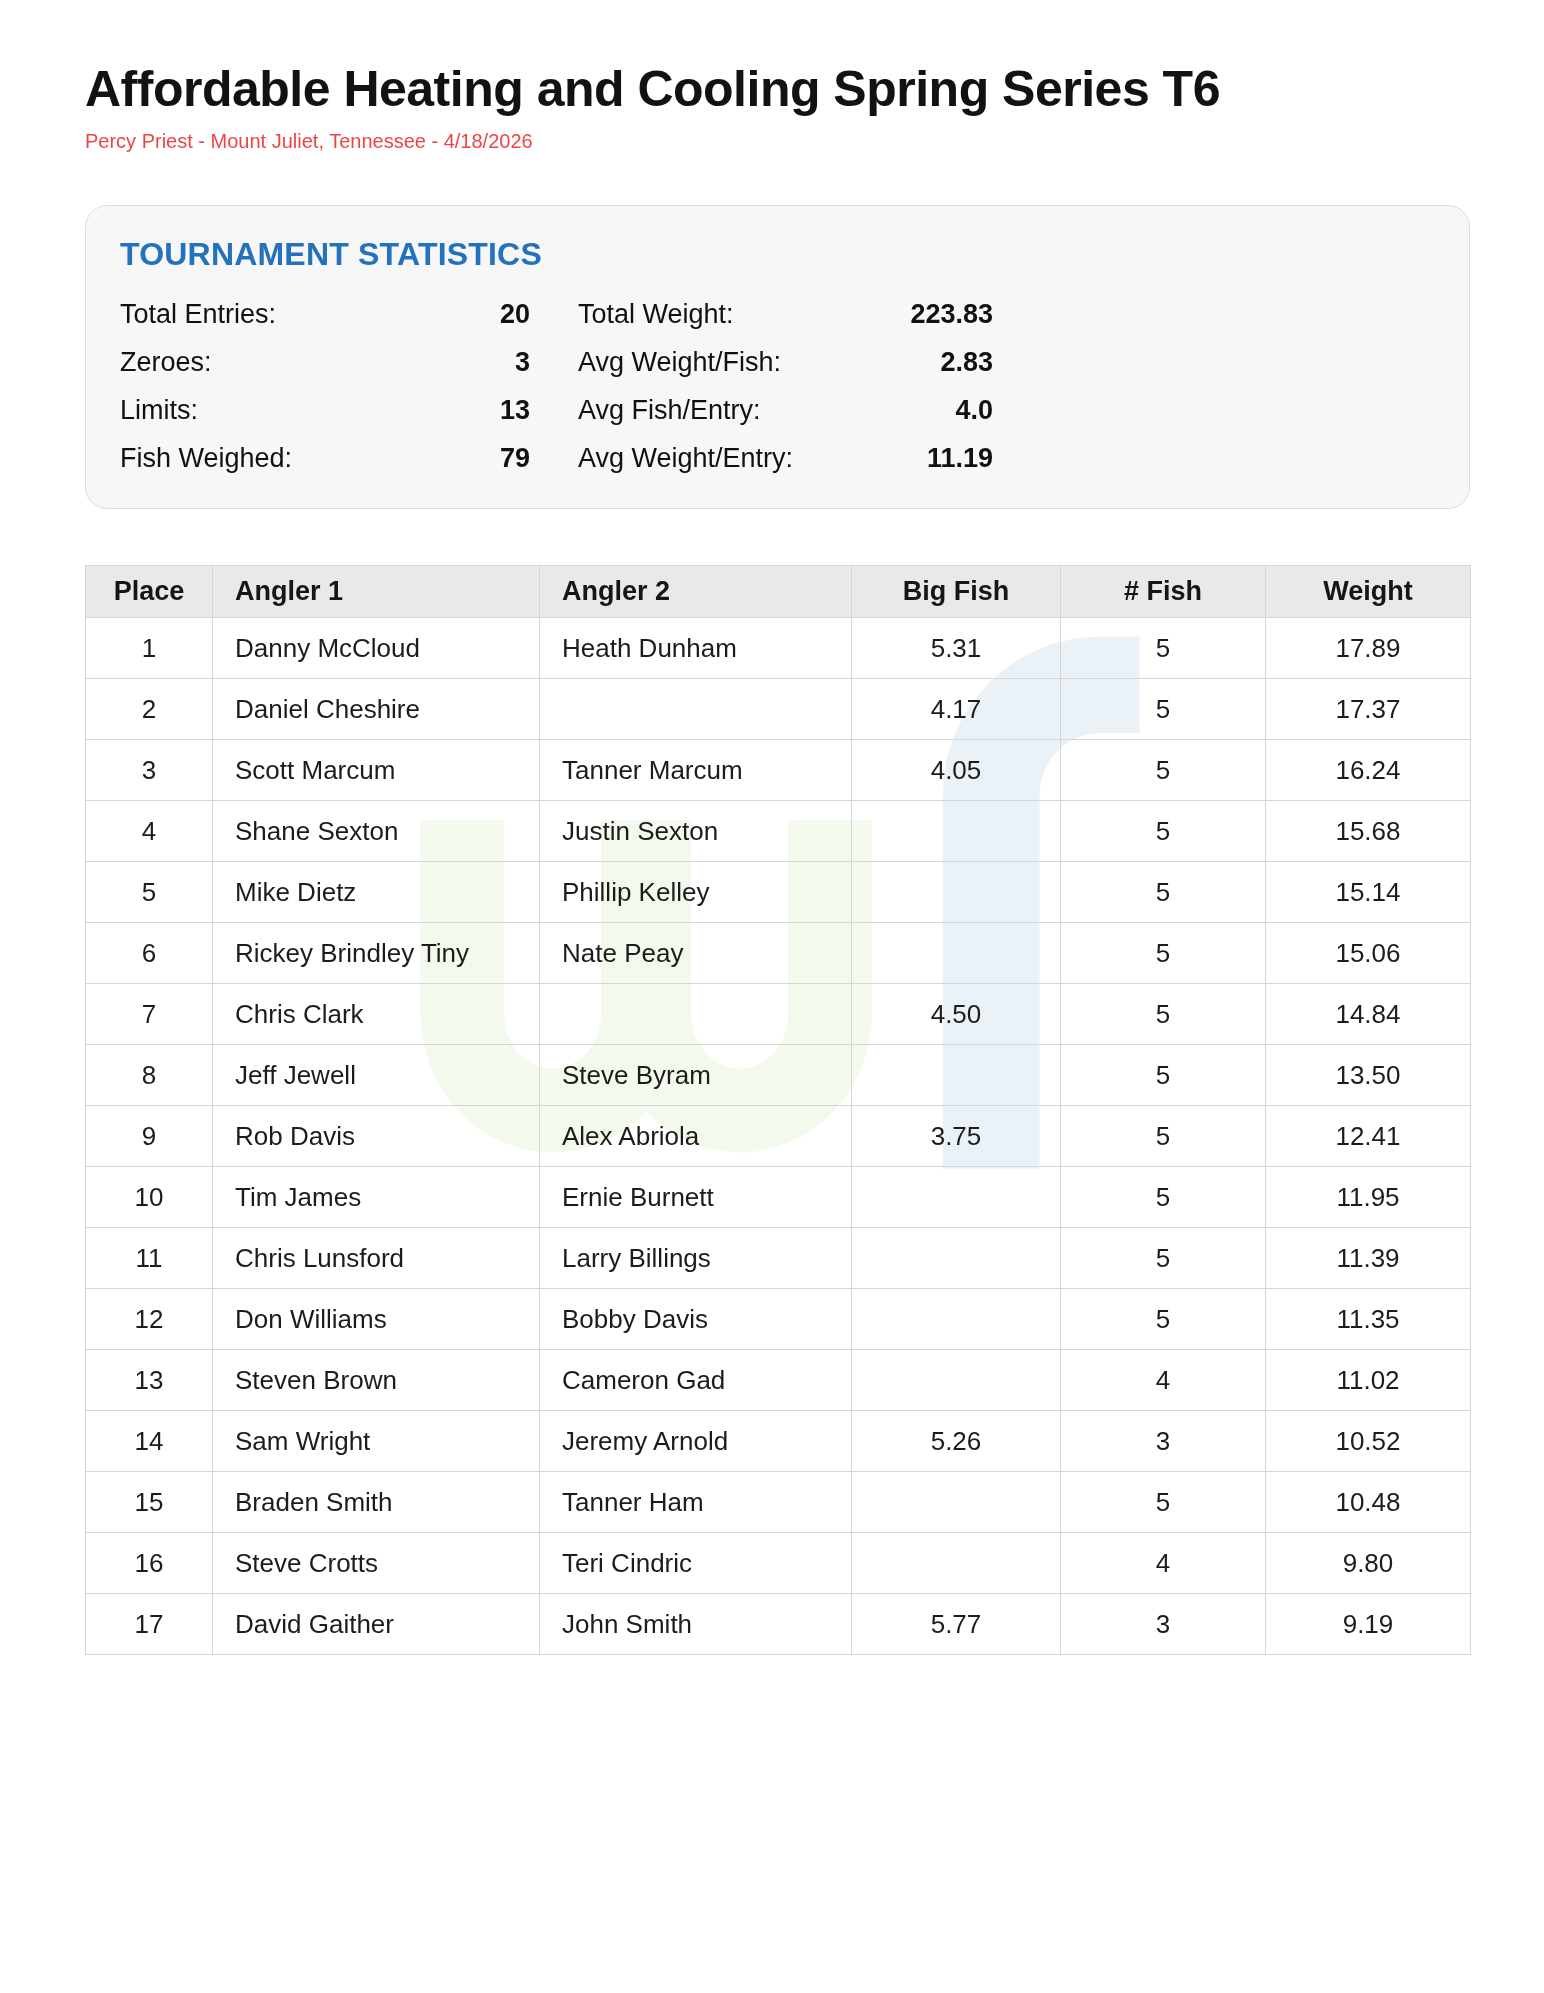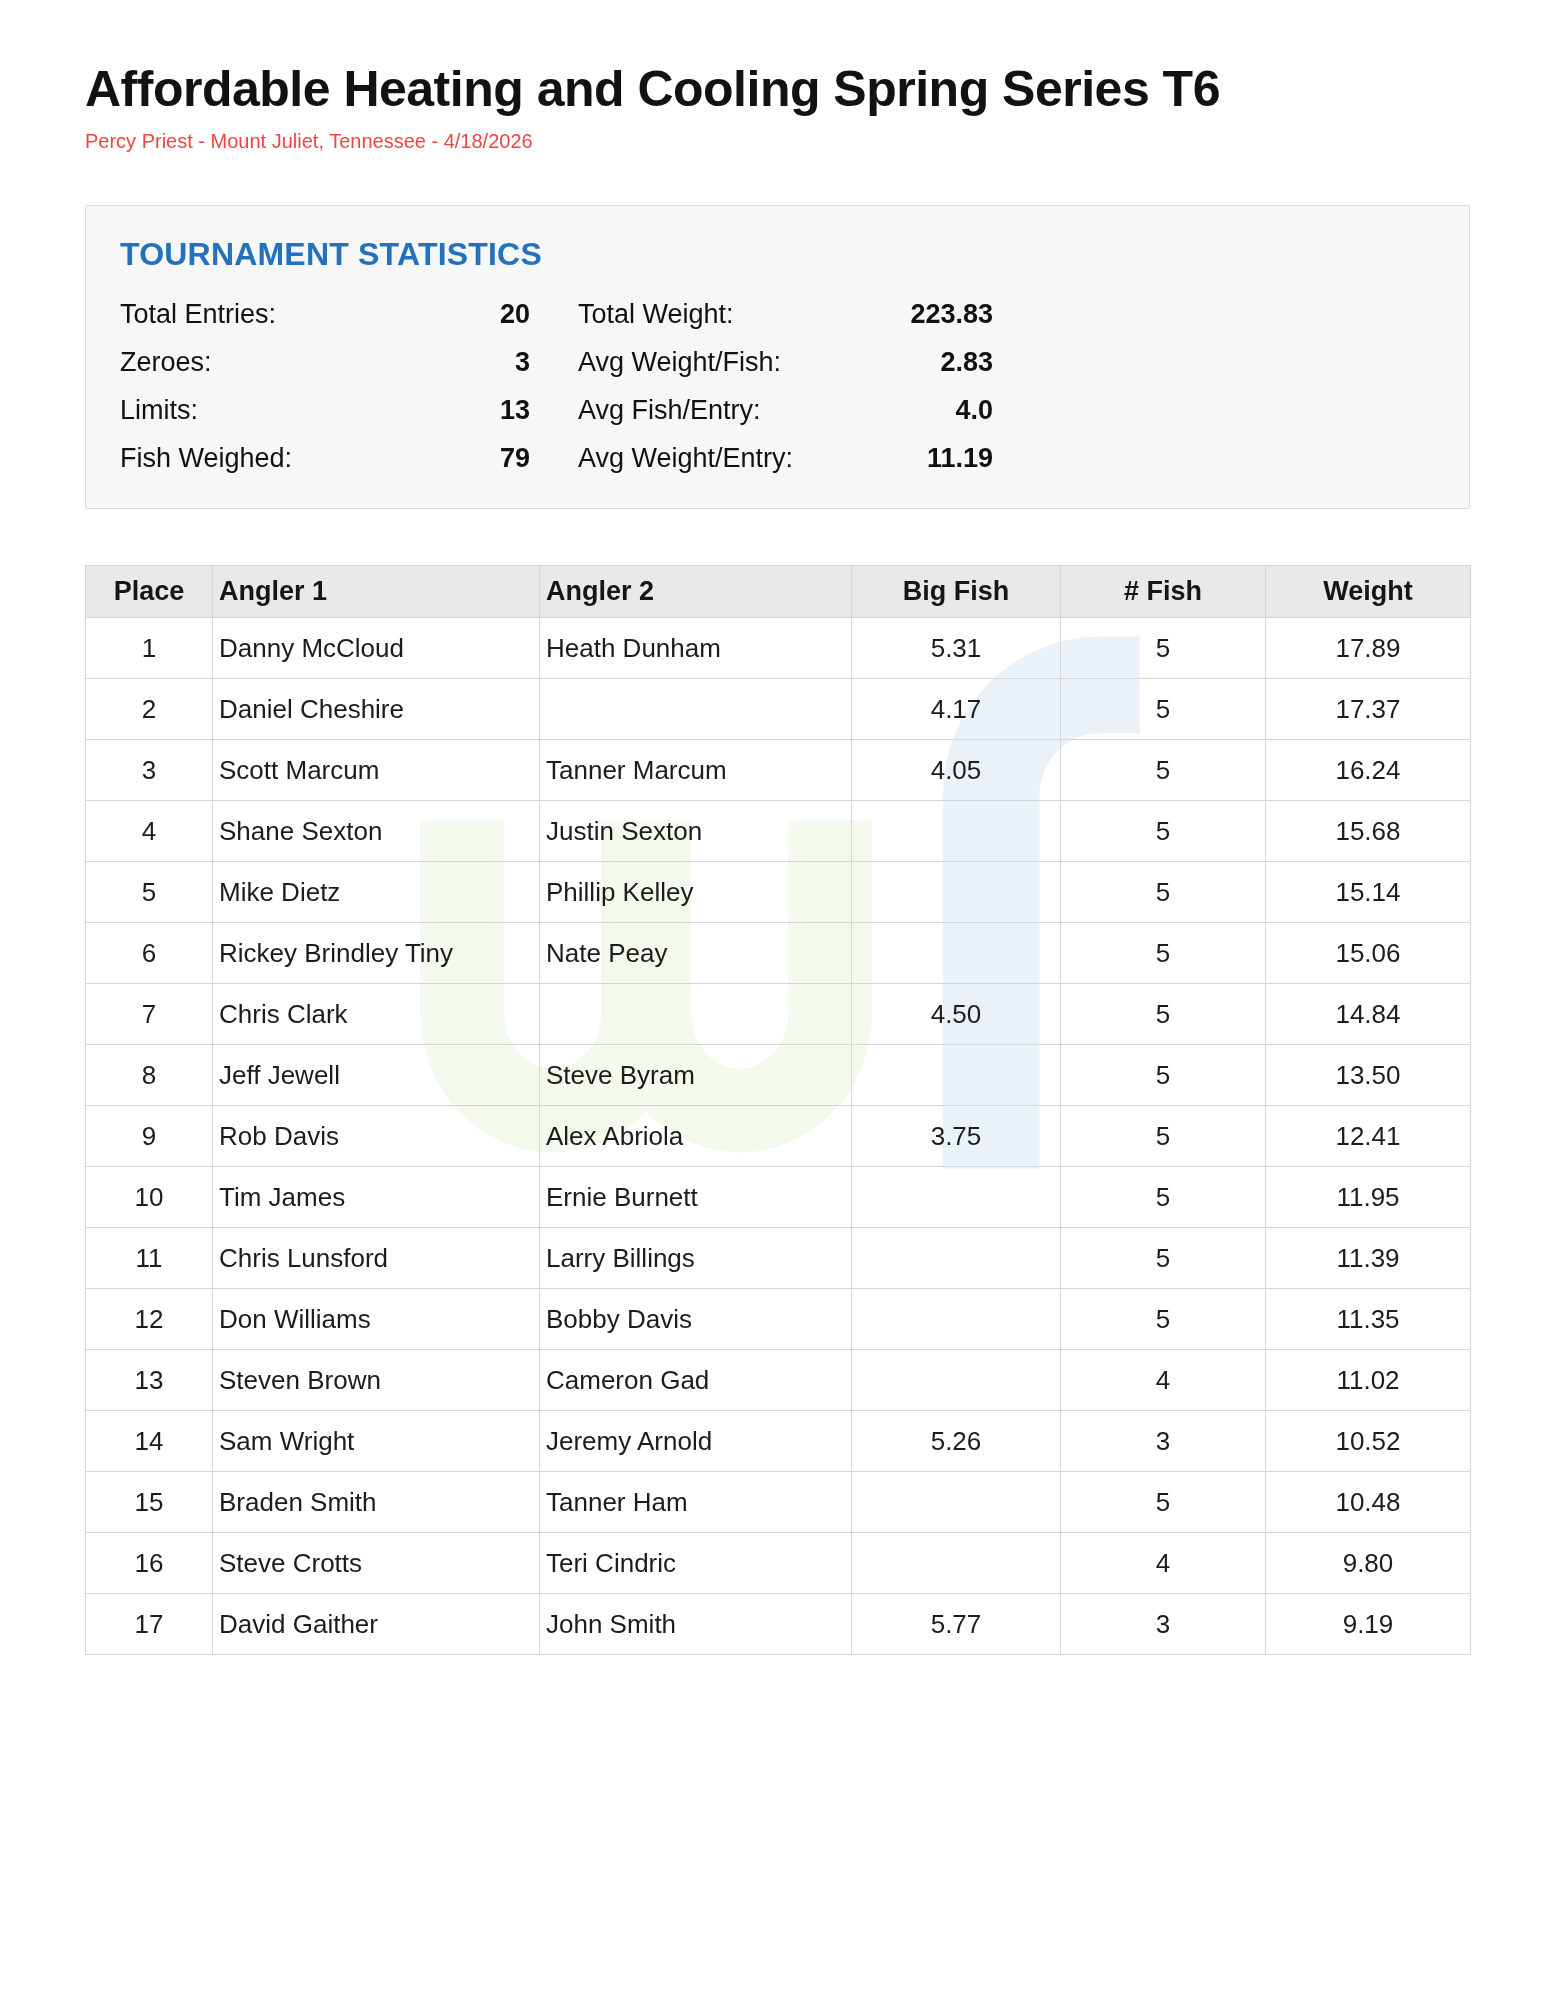--- a/index.html
+++ b/index.html
@@ -30,21 +30,21 @@
     max-width:1395px;
   }
   .subtitle{
     font-size:20px;line-height:36px;color:#ef4444;
   }
   
   .stats-box{
     margin-top:46px;
     background:var(--panel-bg);
     border:1px solid #ddd;
-    border-radius:2px;
+    border-radius:22px;
     padding:30px 36px 30px 34px;
     width:1385px;
   }
   .stats-heading{
     font-size:32px;line-height:36px;font-weight:bold;
     color:var(--accent);
     letter-spacing:0.2px;
   }
   .stats-grid{
     margin-top:22px;
@@ -88,21 +88,21 @@
     font-size:27px;font-weight:bold;color:#161616;
   }
   table.results td{height:61px;color:#1c1c1c;}
   .c-place{width:127px;}
   .c-a1{width:327px;}
   .c-a2{width:312px;}
   .c-bf{width:209px;}
   .c-nf{width:205px;}
   .c-wt{width:205px;}
   th.align-c,td.align-c{text-align:center;}
-  th.align-l,td.align-l{text-align:left;padding-left:6px;}
+  th.align-l,td.align-l{text-align:left;padding-left:22px;}
   
   .footer{
     position:relative;
     margin-top:64px;
     height:92px;
   }
   .footer-logo{
     display:block;
     margin:0 auto;
     width:118px;height:84px;

